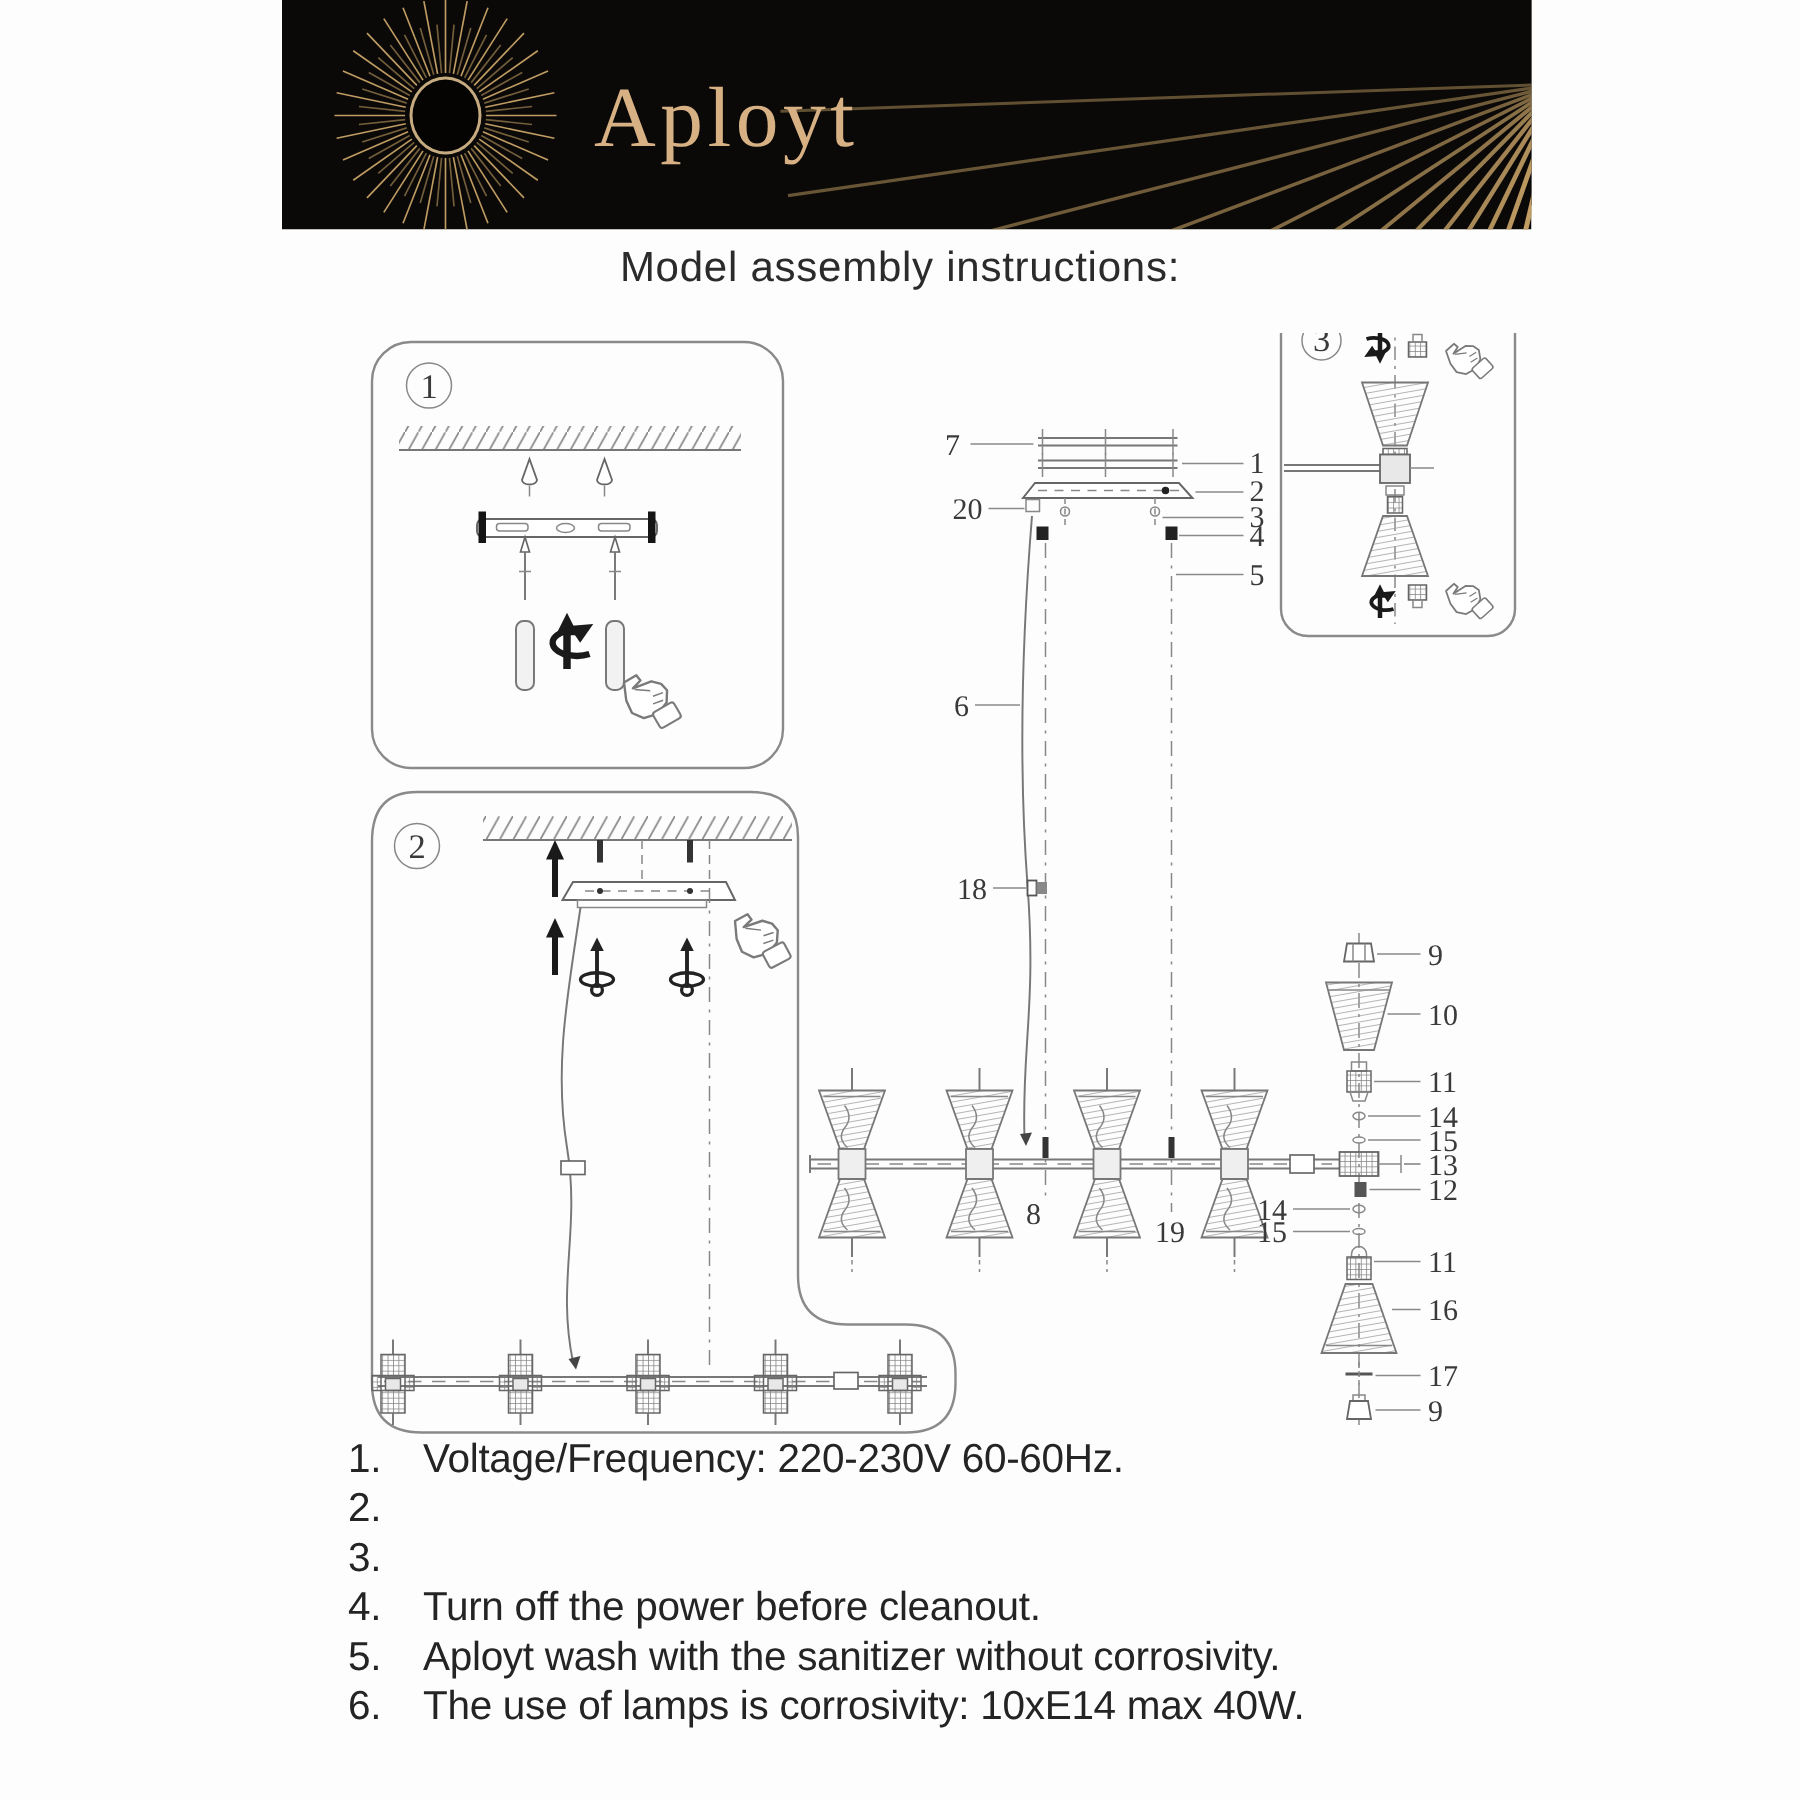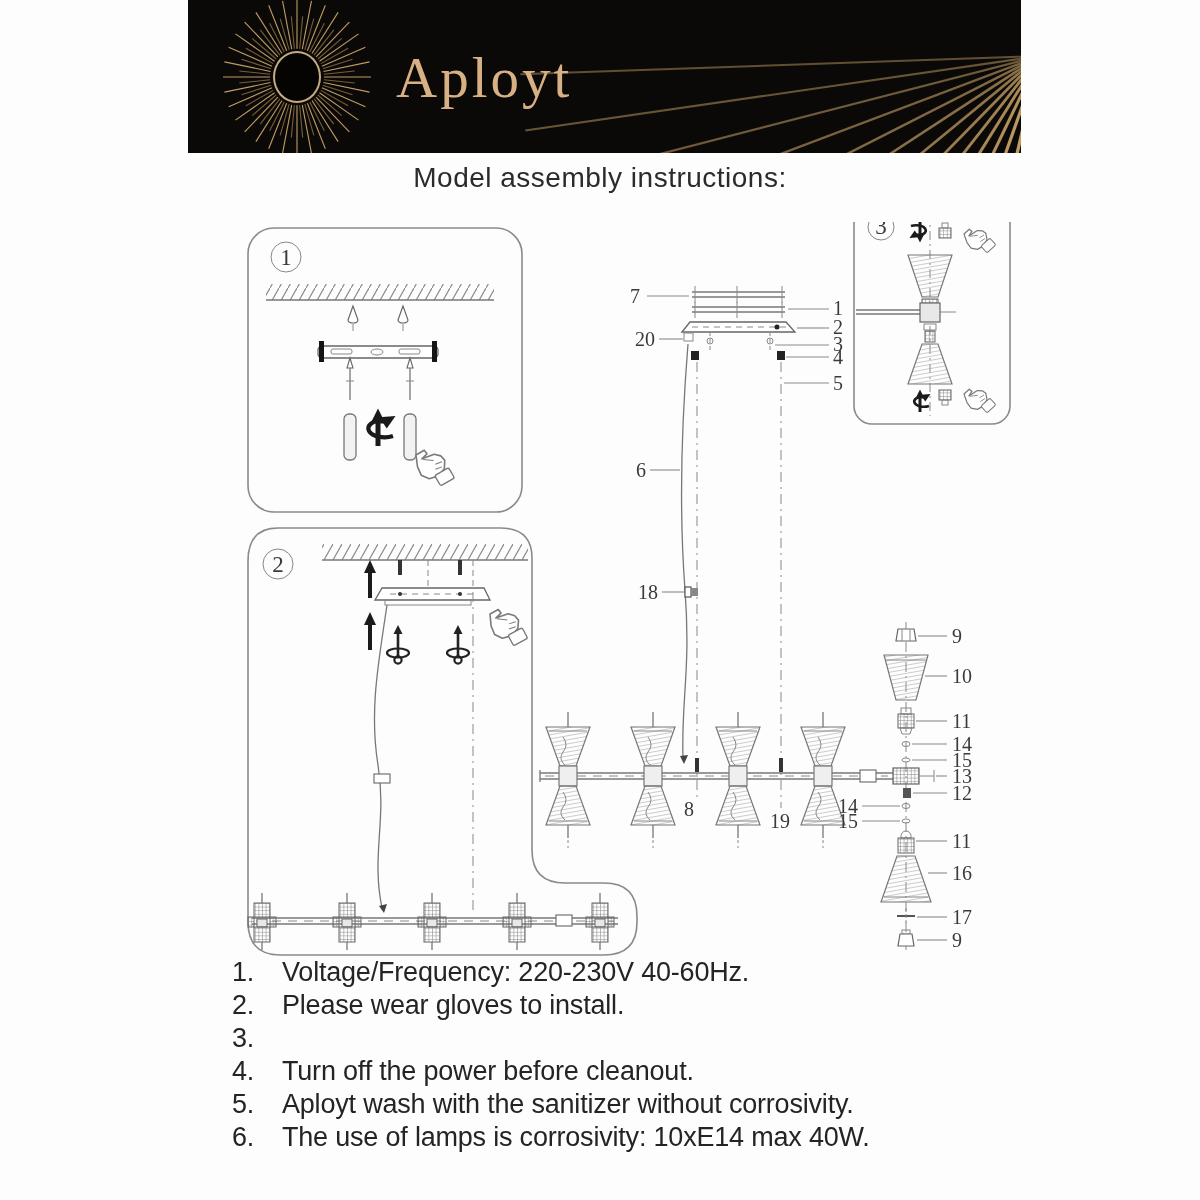--- a/index.html
+++ b/index.html
@@ -471,25 +471,24 @@
 
         <line x1="917" y1="940" x2="947" y2="940" class="ld"></line>
         <text x="952" y="947" class="lbl">9</text>
       </g>
     </g>
   </svg>
 
   <div class="instructions">
     <div class="instr-row">
       <div class="instr-num">1.</div>
-      <div>Voltage/Frequency: 220-230V 40-60Hz.</div>
+      <div>Voltage/Frequency: 220-230V 60-60Hz.</div>
     </div>
     <div class="instr-row">
       <div class="instr-num">2.</div>
-      <div>Please wear gloves to install.</div>
     </div>
     <div class="instr-row">
       <div class="instr-num">3.</div>
     </div>
     <div class="instr-row">
       <div class="instr-num">4.</div>
       <div>Turn off the power before cleanout.</div>
     </div>
     <div class="instr-row">
       <div class="instr-num">5.</div>

